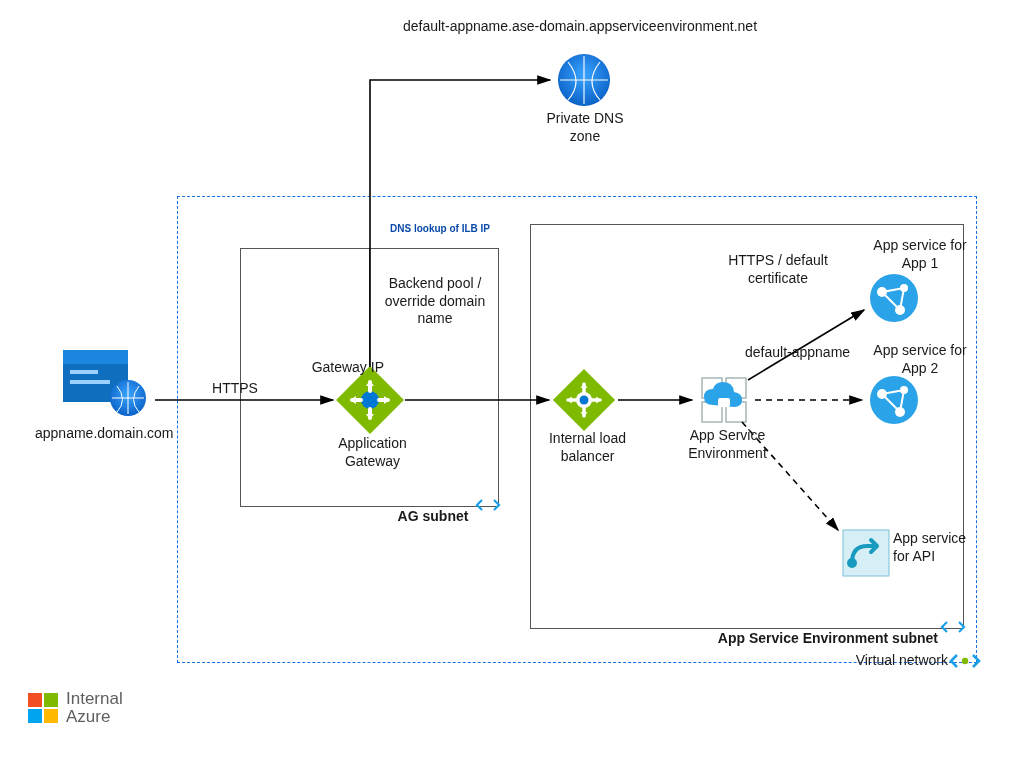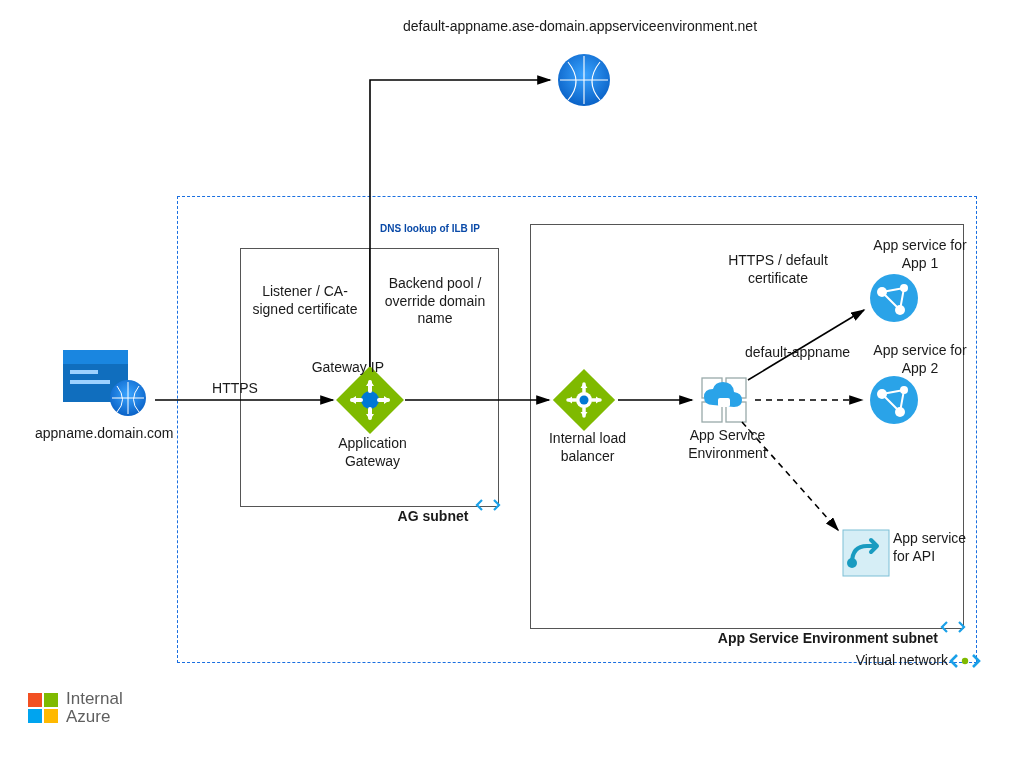--- a/index.html
+++ b/index.html
@@ -168,30 +168,30 @@
 
     <line x1="755" y1="400" x2="862" y2="400" stroke="#000" stroke-width="1.6" stroke-dasharray="6 5" marker-end="url(#arrow)"></line>
 
     <line x1="742" y1="422" x2="838" y2="530" stroke="#000" stroke-width="1.6" stroke-dasharray="6 5" marker-end="url(#arrow)"></line>
 
     <path d="M370 367 L370 80 L550 80" stroke="#000" stroke-width="1.6" fill="none" marker-end="url(#arrow)"></path>
   </svg>
 
   <div class="label italic" style="left:360px; top:18px; width:440px;">default-appname.ase-domain.appserviceenvironment.net</div>
 
+  <div class="label" style="left:540px; top:110px; width:90px;">Private DNS zone</div>
 
   <div class="label italic" style="left:35px; top:425px; width:160px; text-align:left;">appname.domain.com</div>
 
   <div class="label" style="left:205px; top:380px; width:60px;">HTTPS</div>
 
   <div class="label" style="left:304px; top:359px; width:80px; text-align:right;">Gateway IP</div>
 
-  <div class="label small" style="left:380px; top:223px; width:120px; text-align:left;">DNS lookup of ILB IP</div>
-
-  <div class="label" style="left:250px; top:283px; width:110px;">Listener / CA-signed certificate</div>
+  <div class="label small" style="left:380px; top:223px; width:120px; text-align:center;">DNS lookup of ILB IP</div>
+
 
   <div class="label" style="left:380px; top:275px; width:110px;">Backend pool / override domain name</div>
 
   <div class="label" style="left:325px; top:435px; width:95px;">Application Gateway</div>
 
   <div class="label" style="left:540px; top:430px; width:95px;">Internal load balancer</div>
 
   <div class="label" style="left:680px; top:427px; width:95px;">App Service Environment</div>
 
   <div class="label" style="left:718px; top:252px; width:120px;">HTTPS / default certificate</div>

